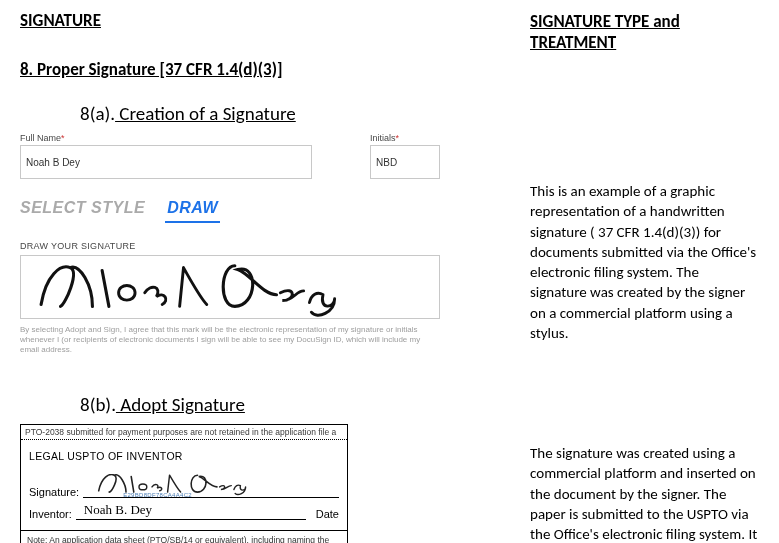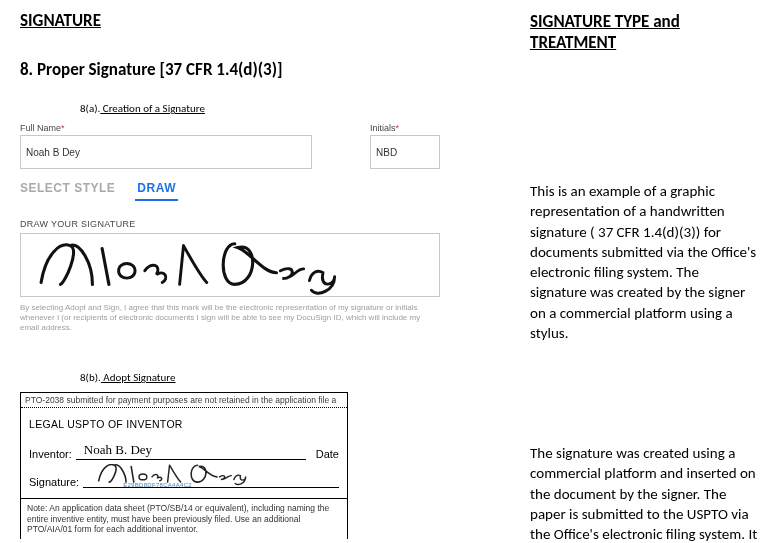--- a/index.html
+++ b/index.html
@@ -21,24 +21,25 @@
   .col-header {
     font-weight: bold;
     text-decoration: underline;
     font-size: 17px;
     margin-bottom: 20px;
   }
   .section-title {
     font-weight: bold;
     font-size: 17px;
     margin: 28px 0 22px 0;
+    text-decoration: underline;
   }
   .subsection {
     margin-left: 60px;
-    font-size: 11px;
+    font-size: 19px;
     margin-bottom: 8px;
   }
   .subsection .underlined { text-decoration: underline; }
   
   
   .sig-widget-a {
     border-top:0;
     padding: 0 0 0 0;
     font-family: Helvetica, Arial, sans-serif;
     font-size: 10px;
@@ -47,21 +48,21 @@
   }
   .sig-a-row1 { display:flex; gap:10px; align-items:center;}
   .sig-a-full { flex:1; }
   .sig-a-init { flex:0 0 70px;margin-left:48px;}
   .sig-a-label { font-size:9px; color:#474747; margin-bottom:2px;}
   .sig-a-label .req { color:#c33;}
   .sig-a-input {
     width:100%; height:22px; border:1px solid #c8c8c8;
     padding:16px 5px; font-size:10px; color:#333;
   }
-  .sig-a-tabs { display:flex; gap:22px; margin-top:12px; font-size:12px; font-weight:bold;}
+  .sig-a-tabs { display:flex; gap:22px; margin-top:20px; font-size:16px; font-weight:bold;font-style:italic;}
   .sig-a-tab-sel { color:#aaa; letter-spacing:0.5px;}
   .sig-a-tab-draw { color:#1d72e8; letter-spacing:0.5px; position:relative;}
   .sig-a-tab-draw::after{
     content:""; position:absolute; left:-2px; right:-2px; bottom:-6px;
     height:2px; background:#1d72e8;
   }
   .sig-a-drawlabel{ font-size:9px; color:#474747; margin-top:24px; letter-spacing:0.3px;}
   .sig-a-canvas {
     margin-top:4px; width:100%; height:64px; border:1px solid #c8c8c8;
     background:#fff; position:relative;
@@ -156,44 +157,44 @@
 
     <div style="height:38px"></div>
     <div class="subsection">
       <span>8(b).</span><span class="underlined"> Adopt Signature</span>
     </div>
 
     <div class="form-b">
       <div class="form-b-dashed">PTO-2038 submitted for payment purposes are not retained in the application file a</div>
       <div class="form-b-body">
         <div class="form-b-legal">LEGAL USPTO OF INVENTOR</div>
-        <div class="form-b-line">
-          <span class="lbl">Inventor:</span>
-          <span class="val">
-            <span>Noah B. Dey</span>
-            
-          </span>
-          <span class="form-b-date">Date</span>
-        </div>
         <div class="form-b-line">
           <span class="lbl">Signature:</span>
           <span class="val" style="height:24px;">
             <svg class="form-b-sigimg" width="170" height="26" viewBox="0 0 260 40">
               <path d="M8 32 C 12 12, 24 4, 32 8 C 40 12, 28 34, 24 34 M32 8 C 40 4, 50 22, 50 34" stroke="#222" stroke-width="2.4" fill="none" stroke-linecap="round"></path>
               <path d="M58 10 L62 34" stroke="#222" stroke-width="2.4" fill="none" stroke-linecap="round"></path>
               <path d="M70 26 C 70 20, 82 20, 82 26 C 82 32, 70 32, 70 26" stroke="#222" stroke-width="2.2" fill="none"></path>
               <path d="M90 26 C 94 20, 102 22, 98 28 C 104 24, 108 30, 102 32" stroke="#222" stroke-width="2.2" fill="none" stroke-linecap="round"></path>
               <path d="M114 34 L117 8 M117 8 C 124 20, 130 30, 134 34" stroke="#222" stroke-width="2.2" fill="none" stroke-linecap="round"></path>
               <path d="M160 8 C 148 8, 146 34, 160 34 C 176 34, 178 6, 162 10 C 170 12, 180 26, 190 26" stroke="#222" stroke-width="2.4" fill="none" stroke-linecap="round"></path>
               <path d="M194 26 C 204 20, 204 30, 196 30 C 204 30, 206 24, 212 24" stroke="#222" stroke-width="2.2" fill="none" stroke-linecap="round"></path>
               <path d="M216 30 C 218 24, 222 22, 226 24 M226 24 C 224 34, 234 32, 234 26 M234 26 C 234 36, 222 40, 218 36" stroke="#222" stroke-width="2.2" fill="none" stroke-linecap="round"></path>
             </svg>
             <span class="form-b-docusign-bot">E29BD8DF78CA4A4C2</span>
           </span>
         </div>
+        <div class="form-b-line">
+          <span class="lbl">Inventor:</span>
+          <span class="val">
+            <span>Noah B. Dey</span>
+            
+          </span>
+          <span class="form-b-date">Date</span>
+        </div>
       </div>
       <div class="form-b-note">Note: An application data sheet (PTO/SB/14 or equivalent), including naming the entire inventive entity, must have been previously filed.  Use an additional PTO/AIA/01 form for each additional inventor.</div>
     </div>
 
   </div>
 
   <div class="right-col">
     <div class="col-header">SIGNATURE TYPE and TREATMENT</div>
     <div style="height:104px"></div>
     <div class="right-para">This is an example of a graphic representation of a handwritten signature ( 37 CFR 1.4(d)(3)) for documents submitted via the Office's electronic filing system. The signature was created by the signer on a commercial platform using a stylus.</div>

